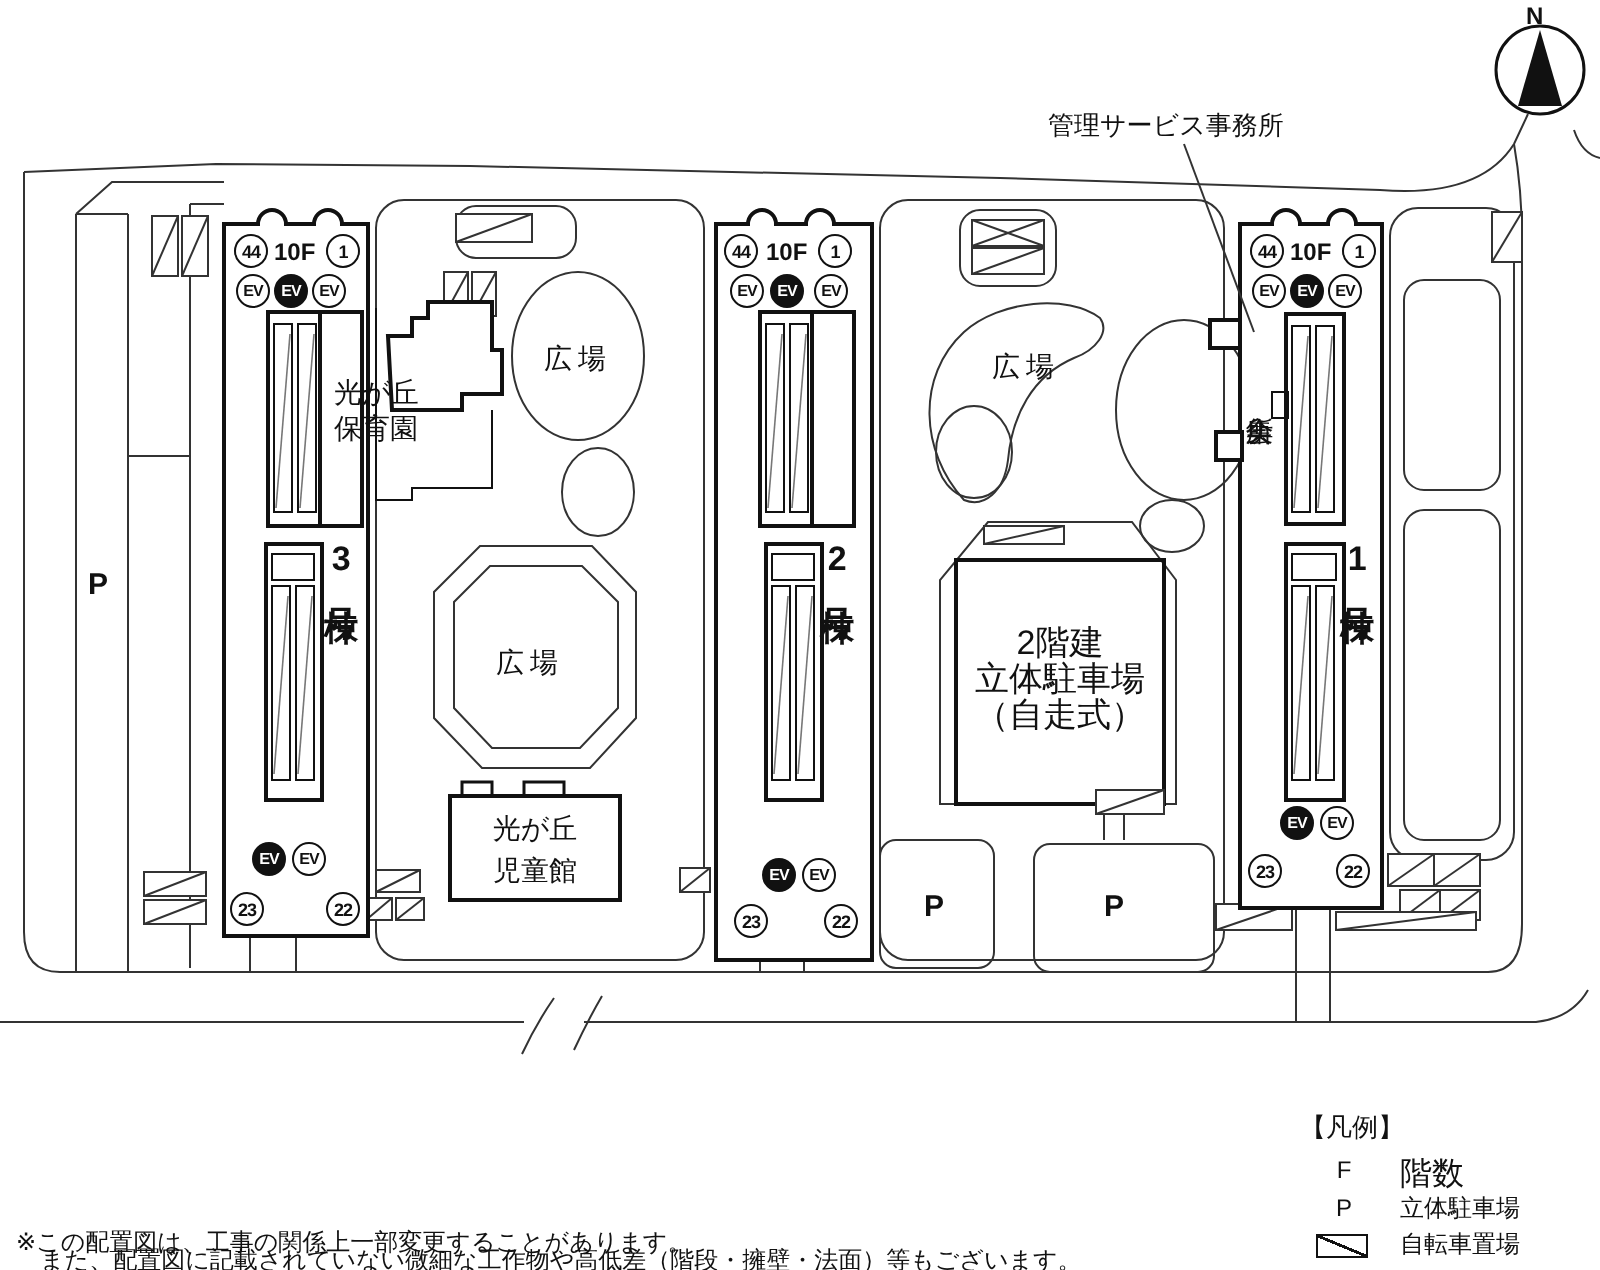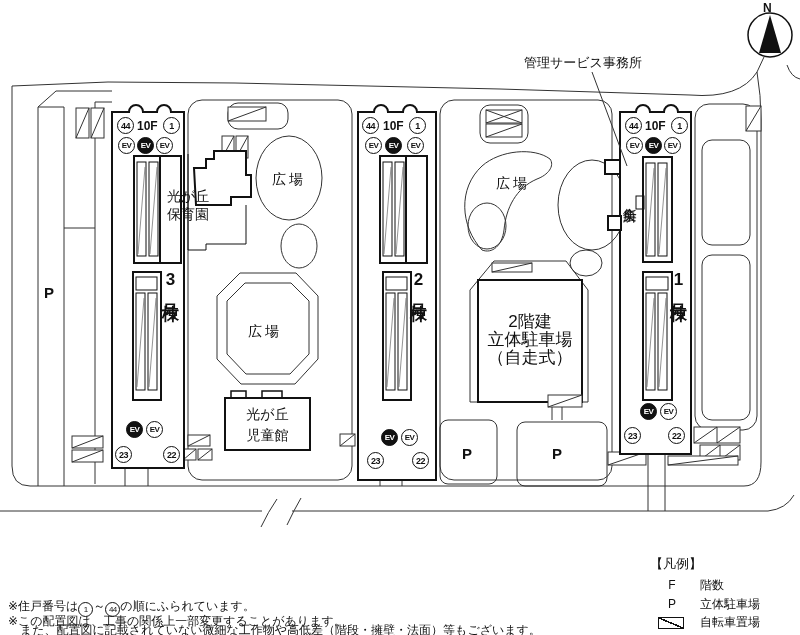--- a/index.html
+++ b/index.html
@@ -256,23 +256,22 @@
 <div class="lbl plaza" style="left:248px;top:322px;">広場</div>
 <div class="lbl map14 ctr" style="left:225px;top:404px;width:85px;line-height:21px;"><span>光が丘</span><br><span>児童館</span></div>
 <div class="lbl vert map14" style="left:621px;top:197px;">集会所</div>
 <div class="lbl ctr" style="left:455px;top:313px;width:150px;font-size:17px;line-height:18px;"><span>2階建</span><br><span>立体駐車場</span><br><span>（自走式）</span></div>
 <div class="lbl pmark" style="left:44px;top:283px;">P</div>
 <div class="lbl pmark" style="left:462px;top:444px;">P</div>
 <div class="lbl pmark" style="left:552px;top:444px;">P</div>
 
 <div class="lbl" style="left:650px;top:556px;font-size:13px;">【凡例】</div>
 <div class="lbl ctr" style="left:664px;top:578px;width:16px;font-size:12px;">F</div>
-<div class="lbl" style="left:700px;top:578px;font-size:12px;">階数</div>
+<div class="lbl" style="left:700px;top:578px;font-size:16px;">階数</div>
 <div class="lbl ctr" style="left:664px;top:597px;width:16px;font-size:12px;">P</div>
 <div class="lbl" style="left:700px;top:597px;font-size:12px;">立体駐車場</div>
 <div class="legend-hatch" style="left:658px;top:617px;"></div>
 <div class="lbl" style="left:700px;top:615px;font-size:12px;">自転車置場</div>
 
-<div class="note" style="left:8px;top:598px;"><span>※住戸番号は</span><span class="incirc">1</span><span>～</span><span class="incirc">44</span><span>の順にふられています。</span></div>
 <div class="note" style="left:8px;top:613px;">※この配置図は、工事の関係上一部変更することがあります。</div>
 <div class="note" style="left:20px;top:622px;">また、配置図に記載されていない微細な工作物や高低差（階段・擁壁・法面）等もございます。</div>
 
 </div>
 
 </body></html>

